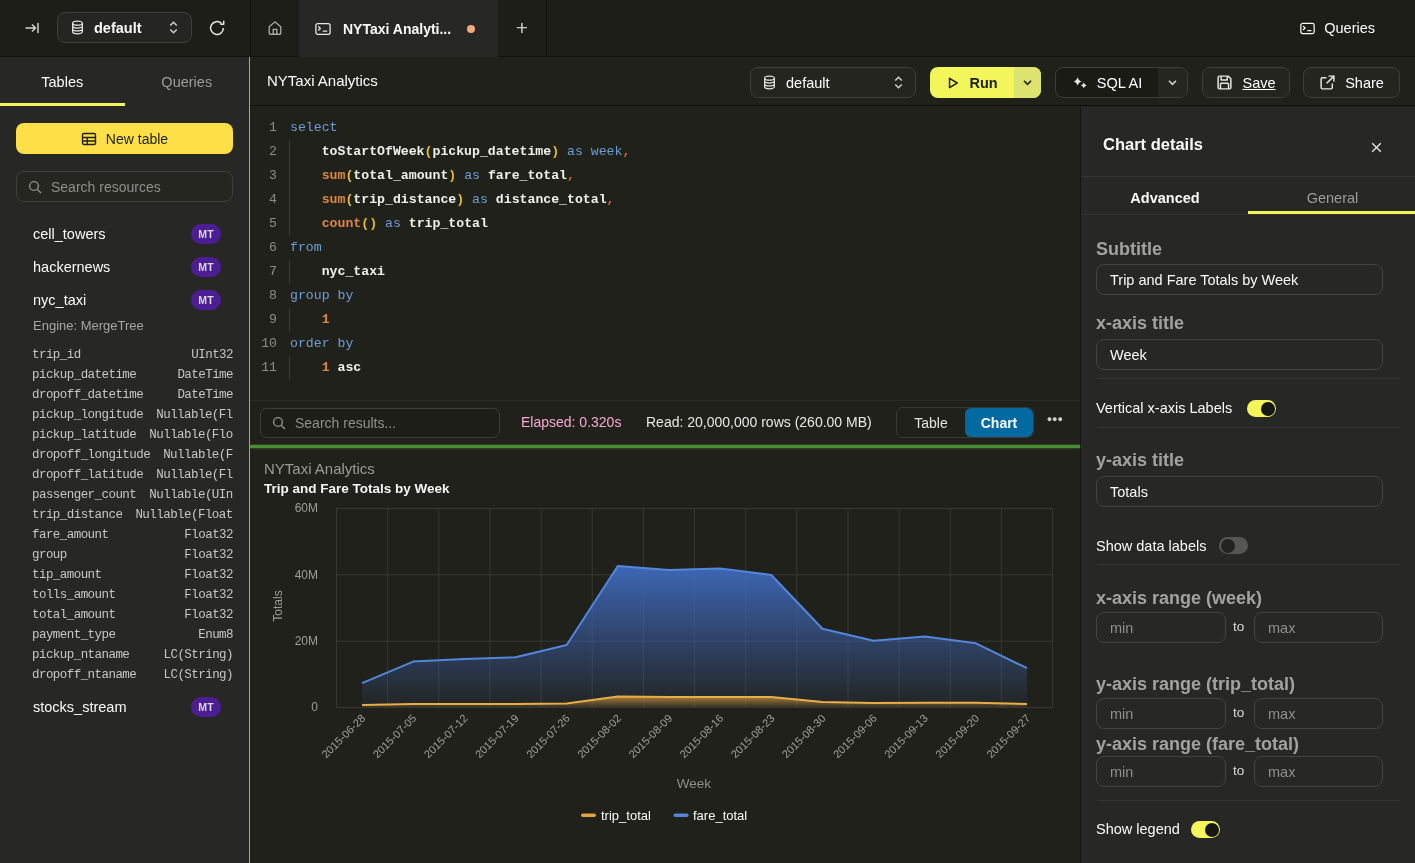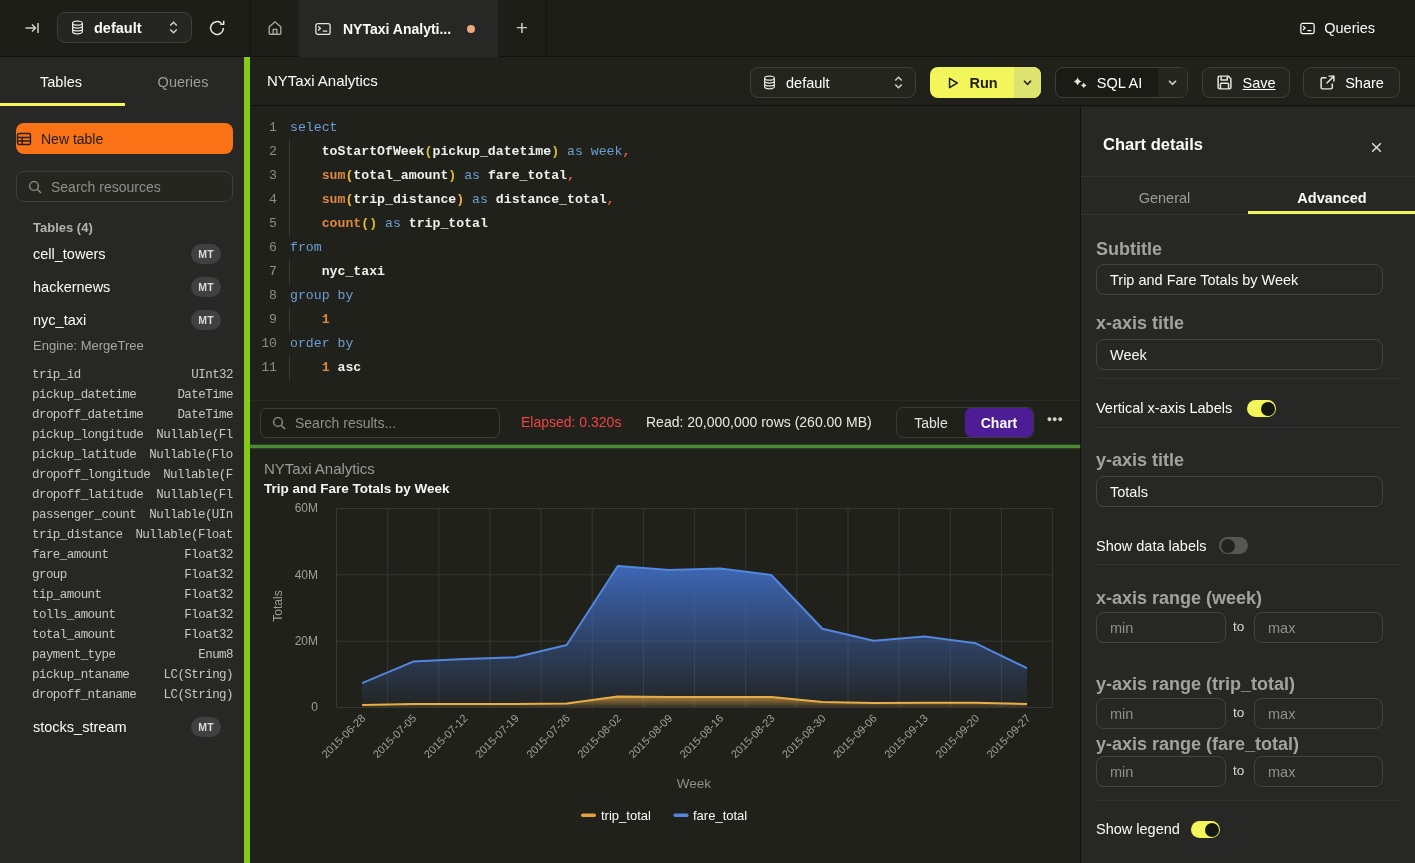--- a/index.html
+++ b/index.html
@@ -10,29 +10,29 @@
 
   
   #topbar { position:absolute; left:0; top:0; width:1415px; height:57px; background:#1e1e19; border-bottom:1px solid #121210; }
   #tab-home { position:absolute; left:250px; top:0; width:49px; height:56px; display:flex; align-items:center; justify-content:center; border-left:1px solid #121210;}
   #tab-active { position:absolute; left:299px; top:0; width:199px; height:57px; background:#272726; display:flex; align-items:center; padding:0 16px; }
   #tab-plus { position:absolute; left:498px; top:0; width:49px; height:56px; display:flex; align-items:center; justify-content:center; border-right:1px solid #121210; color:#c8c8c4; font-size:21px; font-weight:300;}
   .ddl { display:flex; align-items:center; gap:9px; border:1px solid #3e3e3a; border-radius:8px; height:31px; padding:0 12px; background:#252521; }
   #queries-btn { position:absolute; right:40px; top:20px; display:flex; align-items:center; gap:9px; font-size:14.5px; color:#fafaf8; }
 
   
-  #sidebar { position:absolute; left:0; top:57px; width:250px; height:806px; background:#272726; border-right:6px solid #84cc16; }
+  #sidebar { position:absolute; left:0; top:57px; width:250px; height:806px; background:#272726; border-right:1px solid #84cc16; }
   #side-tabs { position:relative; height:49px; display:flex; }
   .side-tab { width:125px; display:flex; align-items:center; justify-content:center; font-size:14.5px; }
   #side-underline { position:absolute; left:0; bottom:0; width:125px; height:3px; background:#f2f65b; }
-  #newtable { position:absolute; left:16px; top:66px; width:217px; height:31px; background:#f97316; border-radius:8px; display:flex; align-items:center; justify-content:flex-start; gap:9px; color:#21211c; font-size:14px; }
+  #newtable { position:absolute; left:16px; top:66px; width:217px; height:31px; background:#fde047; border-radius:8px; display:flex; align-items:center; justify-content:center; gap:9px; color:#21211c; font-size:14px; }
   #side-search { position:absolute; left:16px; top:114px; width:217px; height:31px; border:1px solid #403f3c; border-radius:8px; display:flex; align-items:center; gap:9px; padding:0 11px; color:#8f8f8b; font-size:14px; background:#262621; }
   #side-list { position:absolute; left:0; top:160px; width:250px; }
   .trow { position:relative; height:33px; display:flex; align-items:center; padding:0 29px 0 33px; font-size:14.5px; color:#fafaf8; }
-  .badge { margin-left:auto; background:#404040; border-radius:11px; font-size:10.5px; font-weight:700; color:#dadad6; padding:4px 7px; letter-spacing:.3px;}
+  .badge { margin-left:auto; background:#4c1d95; border-radius:11px; font-size:10.5px; font-weight:700; color:#dadad6; padding:4px 7px; letter-spacing:.3px;}
   .cols { font-family:"Liberation Mono", monospace; font-size:12.5px; letter-spacing:-0.55px; color:#c6c6c2; padding:0 17px 0 32px; }
   .crow { height:20px; display:flex; white-space:nowrap; overflow:hidden; }
   .crow .t { margin-left:auto; overflow:hidden; flex-shrink:1; padding-left:13px;}
 
   
   #toolbar { position:absolute; left:250px; top:57px; width:1165px; height:49px; background:#21211c; border-bottom:1px solid #101010; }
   #toolbar .title { position:absolute; left:17px; top:15px; font-size:15px; color:#fafaf8; }
   .tbtn { position:absolute; top:10px; height:31px; border:1px solid #3e3e3a; border-radius:8px; display:flex; align-items:center; justify-content:center; gap:9px; font-size:14.5px; color:#ffffff; background:#25251f; }
 
   
@@ -125,21 +125,20 @@
     <span>New table</span>
   </div>
   <div id="side-search">
     <svg width="14" height="14" viewBox="0 0 14 14" fill="none" stroke="#8f8f8b" stroke-width="1.4">
           <circle cx="6" cy="6" r="4.4"></circle>
           <path d="M9.4 9.4 13 13"></path>
         </svg>
     <span>Search resources</span>
   </div>
   <div id="side-list">
-    <div style="height:20px; display:flex; align-items:center; padding:0 33px; font-size:13px; font-weight:600; color:#b2b2ae;">Tables (4)</div>
     <div class="trow">
           <span>cell_towers</span>
           <span class="badge">MT</span>
         </div>
     <div class="trow">
           <span>hackernews</span>
           <span class="badge">MT</span>
         </div>
     <div class="trow">
           <span>nyc_taxi</span>
@@ -294,25 +293,25 @@
 </div>
 
 <div id="resbar">
   <div id="res-search">
     <svg width="14" height="14" viewBox="0 0 14 14" fill="none" stroke="#8f8f8b" stroke-width="1.4">
           <circle cx="6" cy="6" r="4.4"></circle>
           <path d="M9.4 9.4 13 13"></path>
         </svg>
     <span>Search results...</span>
   </div>
-  <div class="abs" style="left:271px; top:13px; font-size:14px; color:#ef4444;">Elapsed: 0.320s</div>
+  <div class="abs" style="left:271px; top:13px; font-size:14px; color:#f9a8d4;">Elapsed: 0.320s</div>
   <div class="abs" style="left:396px; top:13px; font-size:14px; color:#e8e8e4;">Read: 20,000,000 rows (260.00 MB)</div>
   <div id="seg">
     <div class="seg-i" style="color:#e2e2de;">Table</div>
-    <div class="seg-i" style="background:#4c1d95; color:#fafaf8; font-weight:700; border-radius:6px;">Chart</div>
+    <div class="seg-i" style="background:#0369a1; color:#fafaf8; font-weight:700; border-radius:6px;">Chart</div>
   </div>
   <div class="abs" style="right:17px; top:13px; color:#cfcfcb; font-size:9px; letter-spacing:0px;">●●●</div>
 </div>
 <div id="greenline"></div>
 
 <div id="chart">
 <svg width="830" height="418" viewBox="0 0 830 418" font-family="Liberation Sans, sans-serif">
   <defs>
     <linearGradient id="gblue" x1="0" y1="0" x2="0" y2="1">
       <stop offset="0" stop-color="#3e69bc" stop-opacity="0.96"></stop>
@@ -364,22 +363,22 @@
 </svg>
 </div>
 
 <div id="rpanel">
   <div class="abs" style="left:22px; top:28px; font-size:16.5px; font-weight:700; color:#fafaf8;">Chart details</div>
   <svg class="abs" style="left:290px; top:35px;" width="11" height="11" viewBox="0 0 14 14" stroke="#e6e6e2" stroke-width="1.7">
         <path d="M1.5 1.5 12.5 12.5M12.5 1.5 1.5 12.5"></path>
       </svg>
   <div class="abs" style="left:0; top:69px; width:335px; height:1px; background:#333330;"></div>
   <div class="abs" style="left:0; top:74px; width:335px; height:33px; display:flex;">
+    <div style="width:168px; display:flex; align-items:center; justify-content:center; font-size:14.5px; font-weight:700; color:#fafaf8;">Advanced</div>
     <div style="width:167px; display:flex; align-items:center; justify-content:center; font-size:14.5px; color:#9c9c98;">General</div>
-    <div style="width:168px; display:flex; align-items:center; justify-content:center; font-size:14.5px; font-weight:700; color:#fafaf8;">Advanced</div>
   </div>
   <div class="abs" style="left:167px; top:104px; width:168px; height:3px; background:#f2f65b;"></div>
   <div class="abs" style="left:0; top:107px; width:335px; height:1px; background:#333330;"></div>
 
   <div class="abs rp-label" style="left:15px; top:132px;">Subtitle</div>
   <div class="abs rp-input" style="left:15px; top:157px; width:287px;">Trip and Fare Totals by Week</div>
 
   <div class="abs rp-label" style="left:15px; top:206px;">x-axis title</div>
   <div class="abs rp-input" style="left:15px; top:232px; width:287px;">Week</div>
 

